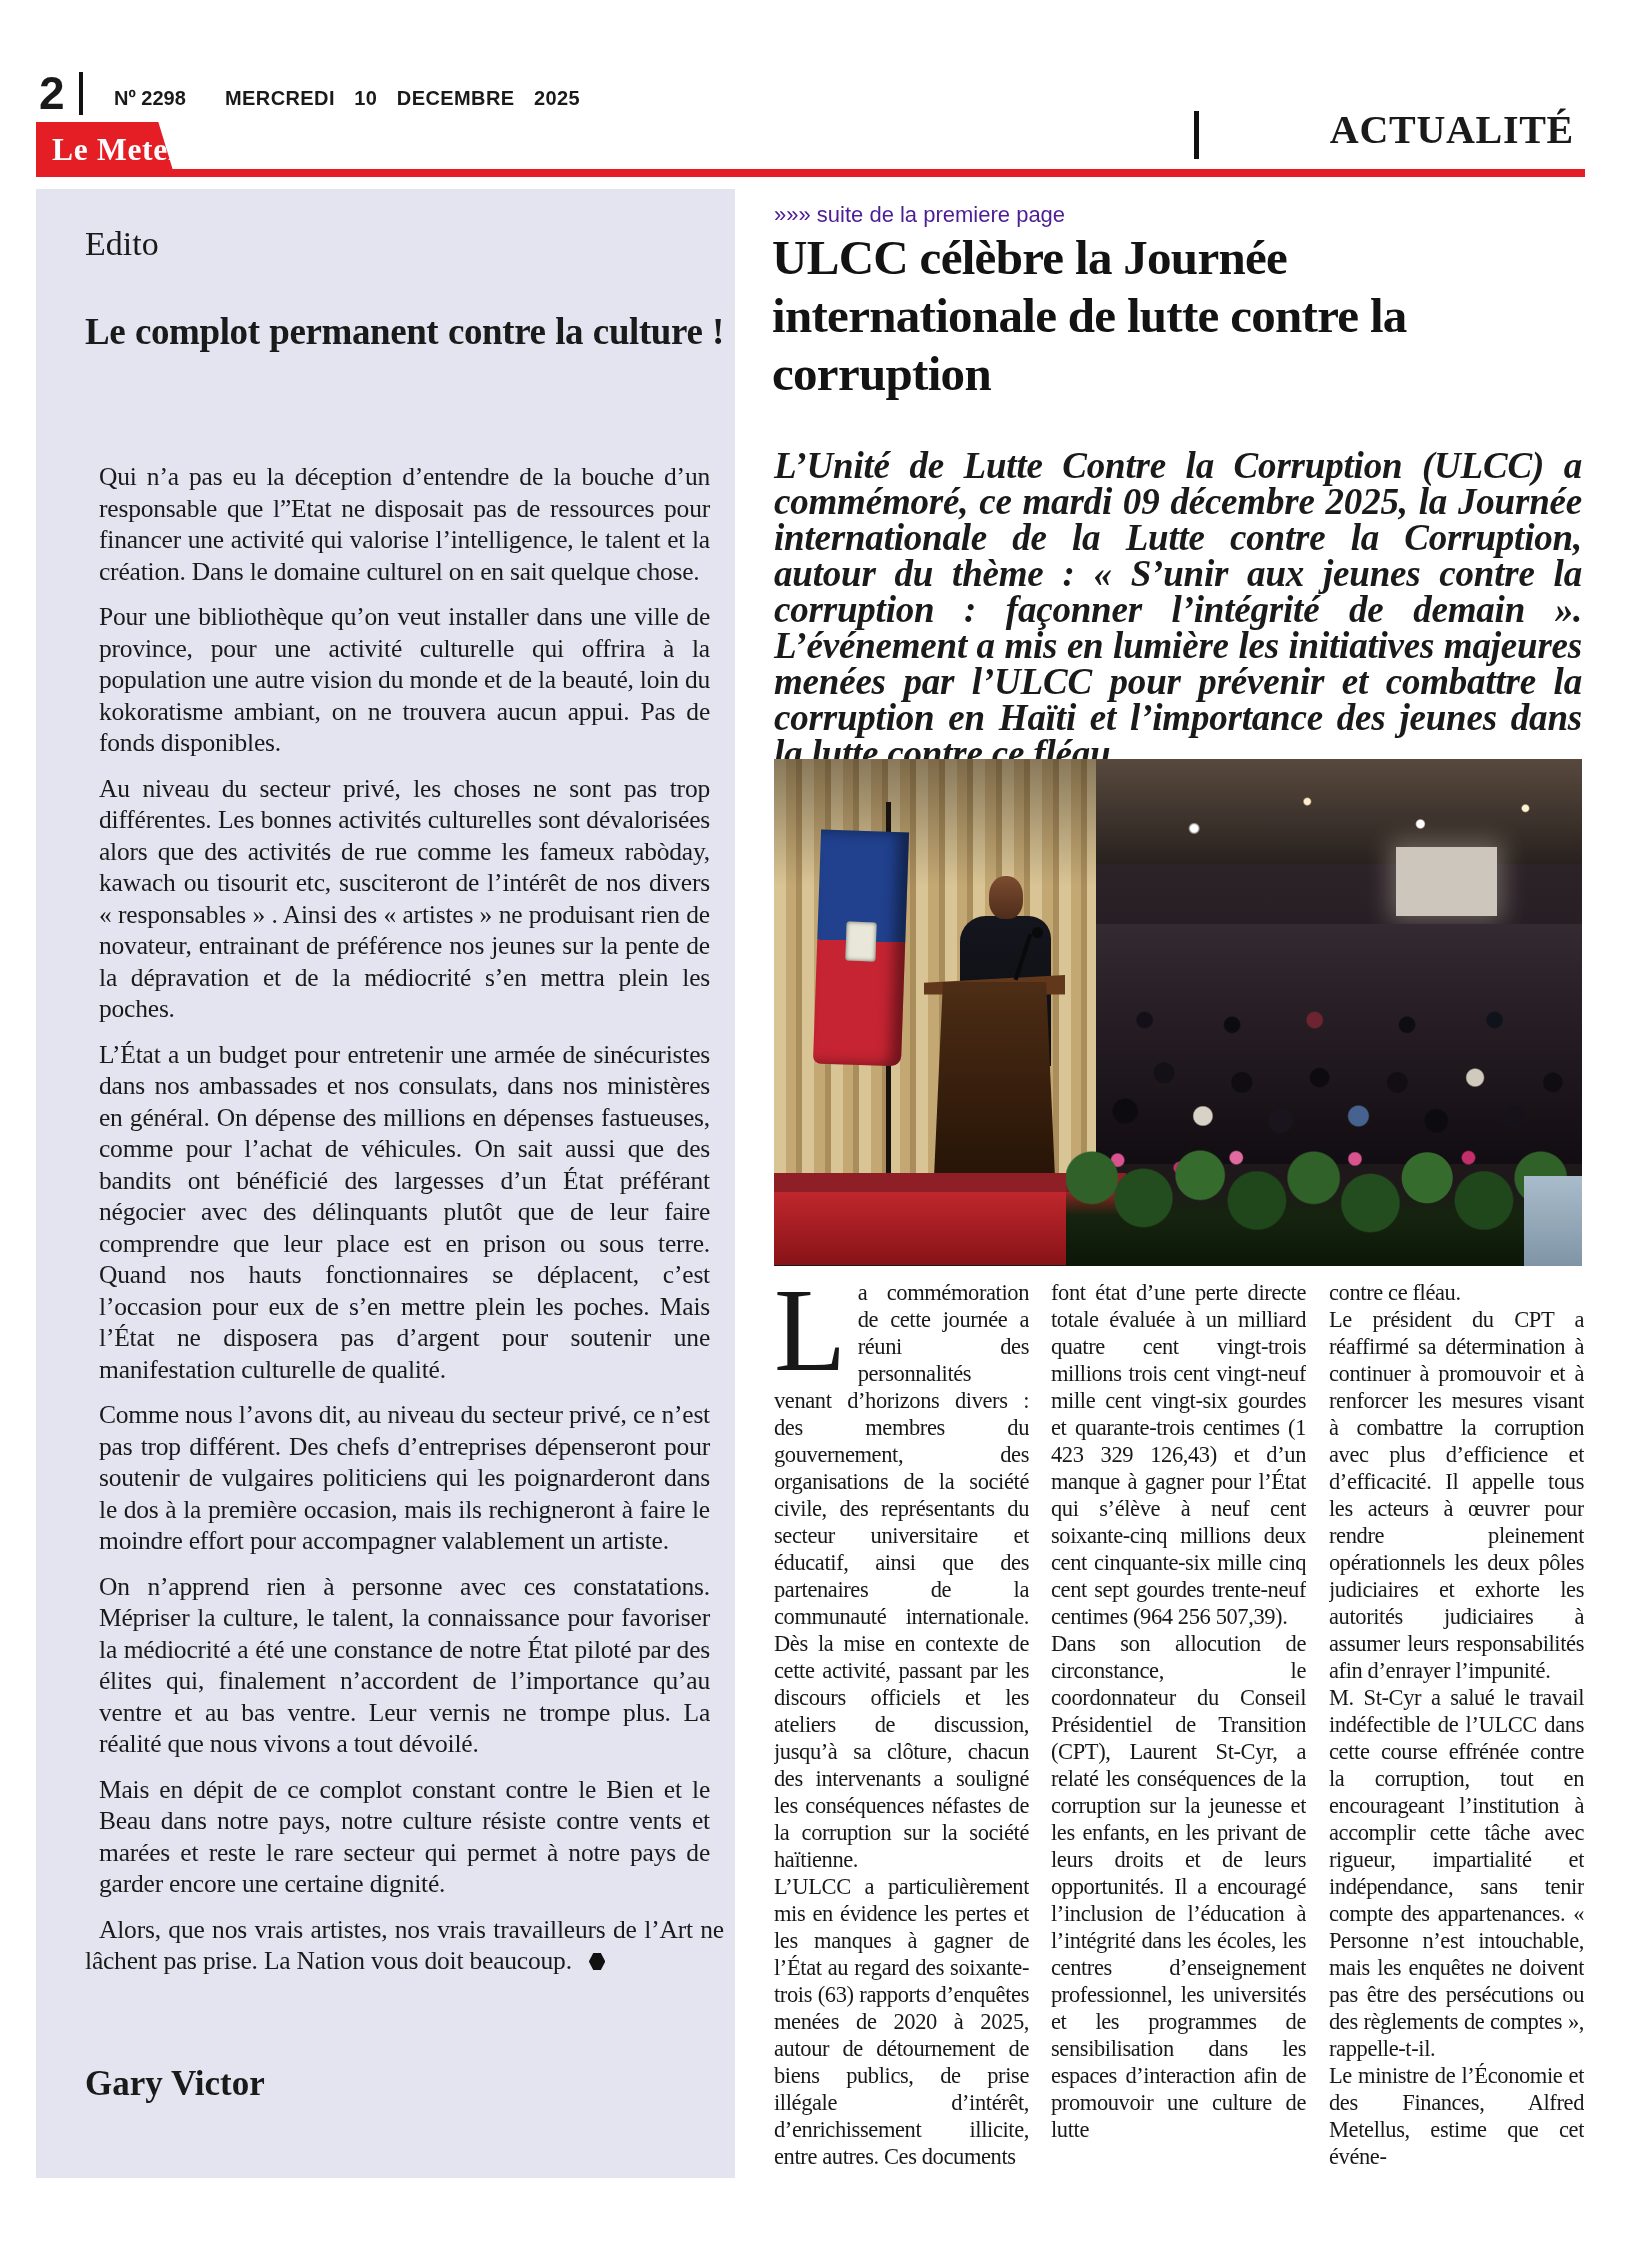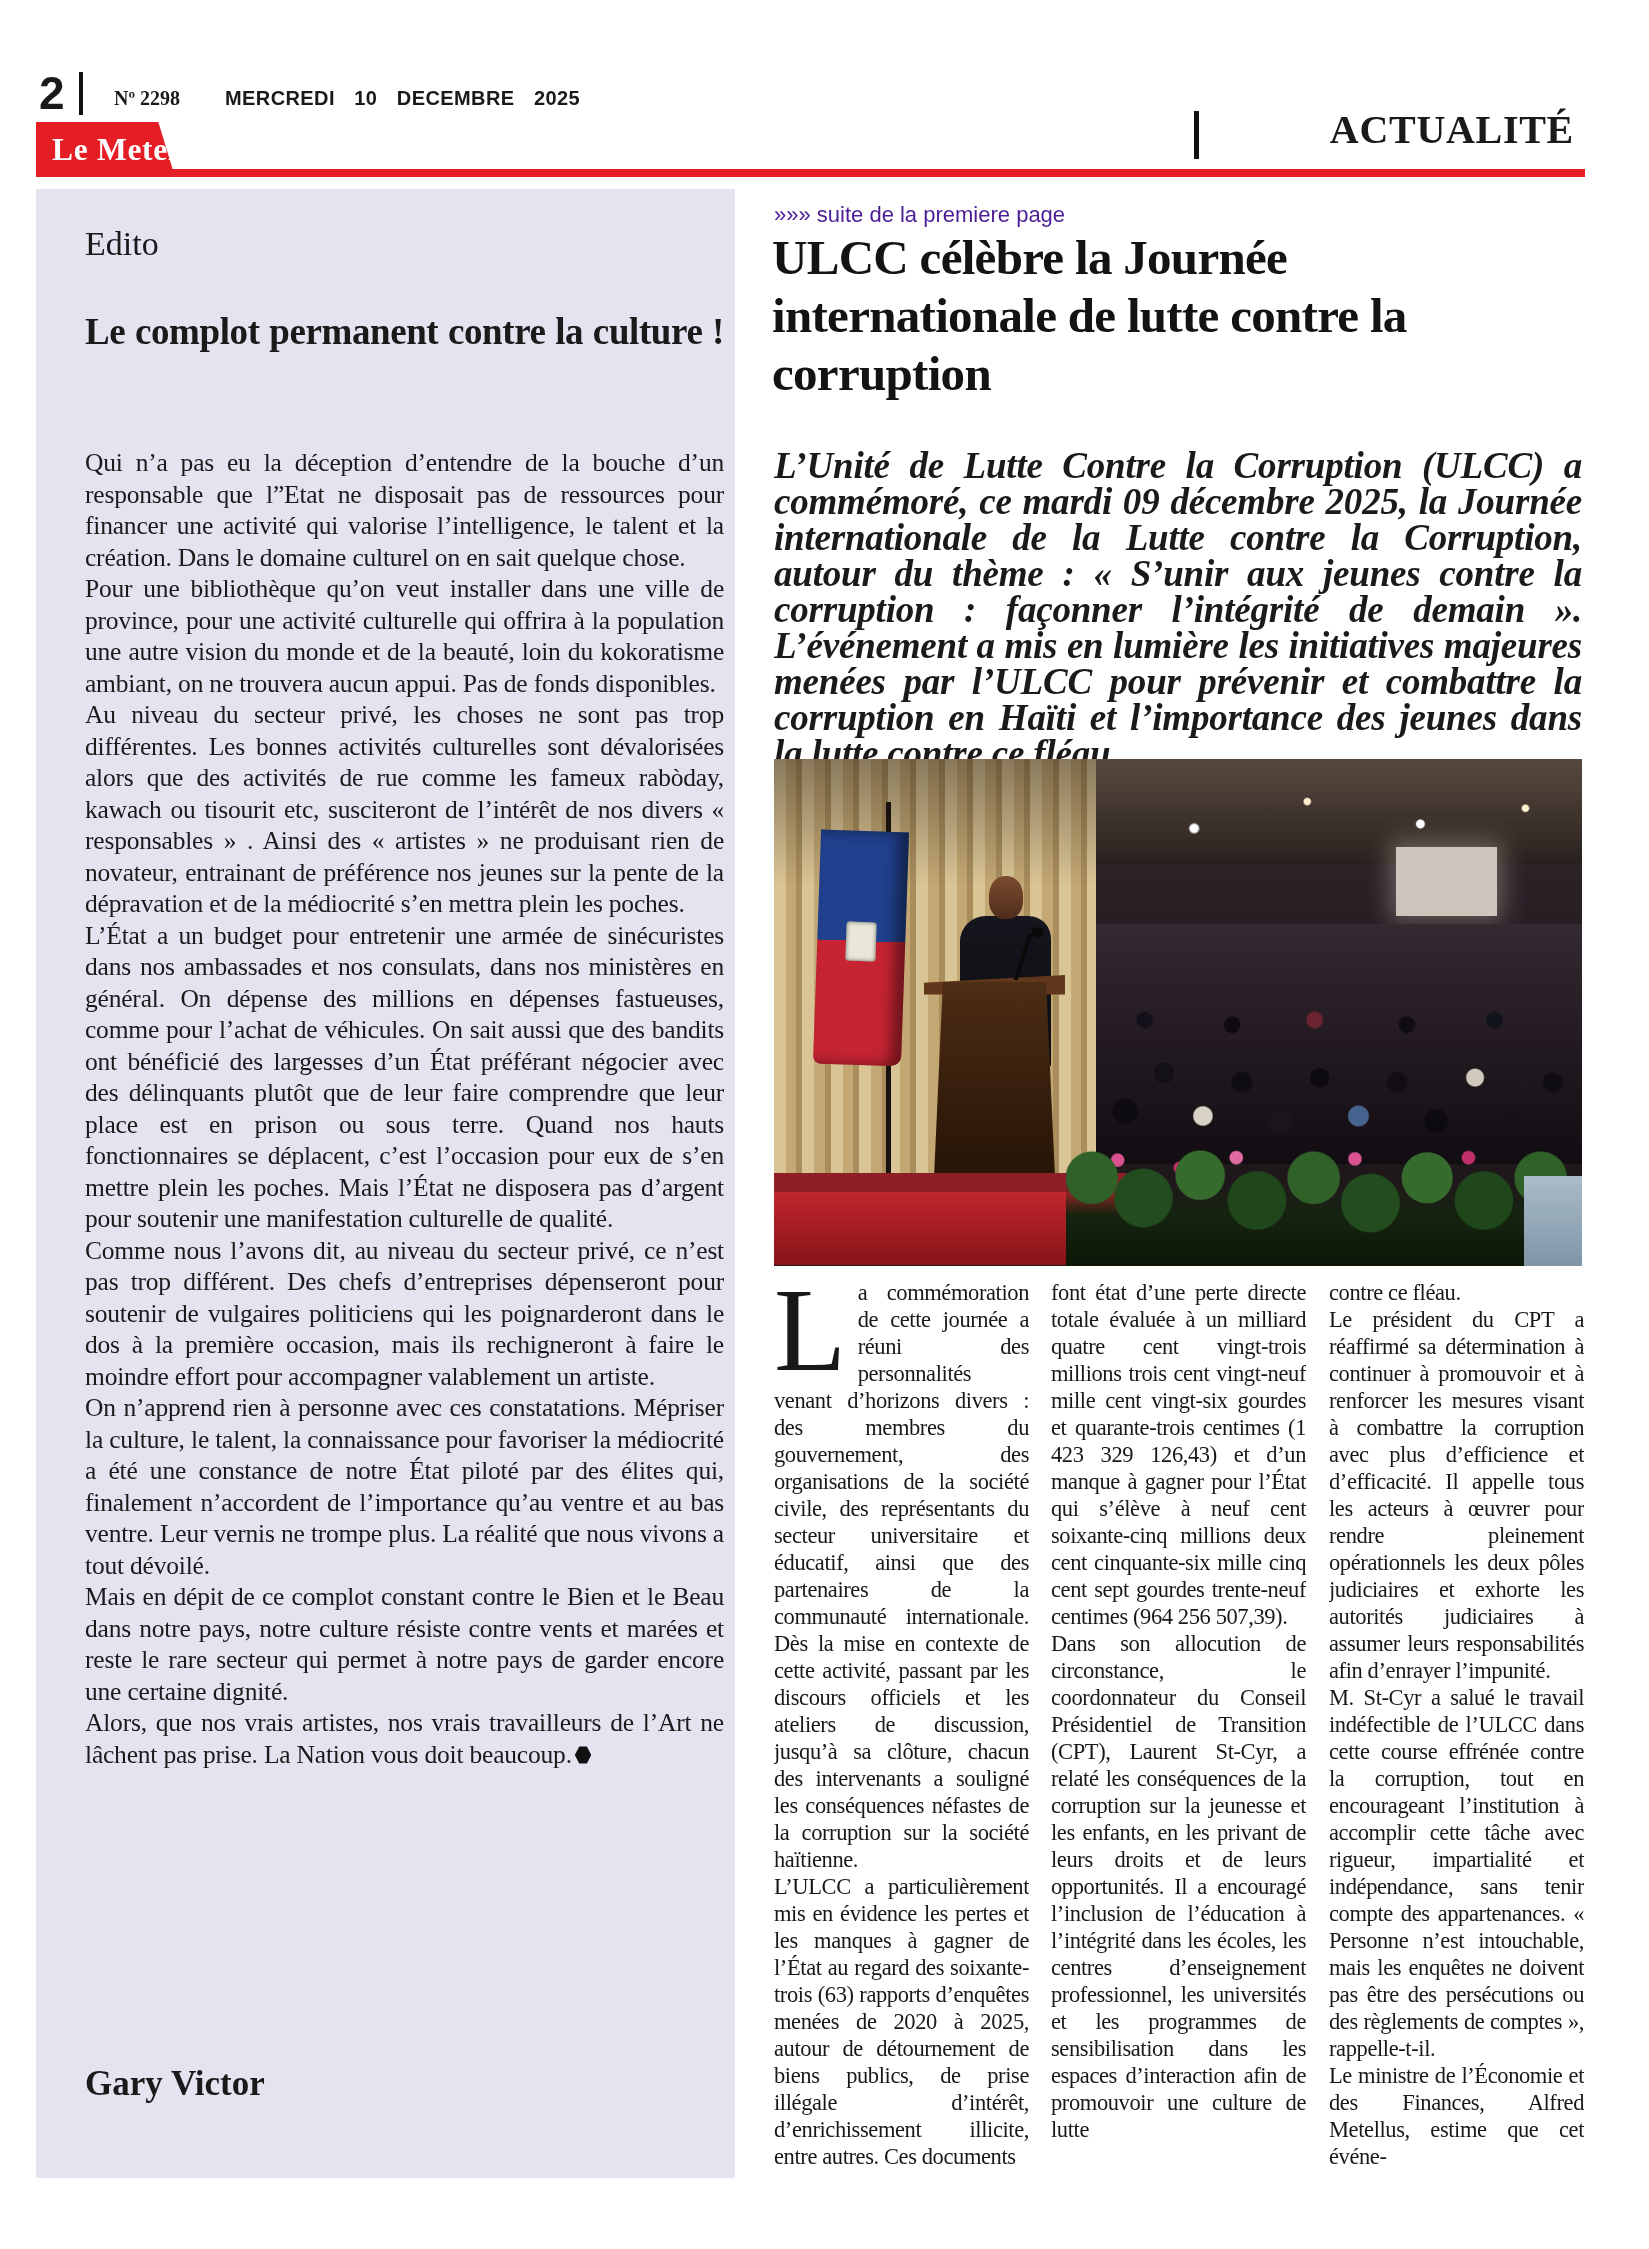--- a/index.html
+++ b/index.html
@@ -4,40 +4,40 @@
 <style>
   html,body{margin:0;padding:0;background:#ffffff;}
   .page{position:relative;width:1650px;height:2250px;background:#ffffff;overflow:hidden;
         font-family:"Liberation Serif", serif;color:#1a1a1a;}
   .abs{position:absolute;}
 
   
   .pagenum{left:39px;top:66px;font-family:"Liberation Sans",sans-serif;font-weight:bold;
            font-size:46px;letter-spacing:-1.5px;}
   .pagenum-bar{left:79px;top:72px;width:3.7px;height:43px;background:#111;}
-  .issue{left:114px;top:87px;font-family:Liberation Serif, serif;font-weight:bold;font-size:20px;}
+  .issue{left:114px;top:87px;font-family:Liberation Sans, sans-serif;font-weight:bold;font-size:20px;}
   .edition-date{left:225px;top:87px;font-family:"Liberation Sans",sans-serif;font-weight:bold;
                 font-size:20px;word-spacing:13.5px;letter-spacing:0.4px;}
   .section-bar{left:1194px;top:111px;width:4.5px;height:48px;background:#111;}
   .section-title{left:1237px;top:106px;width:337px;text-align:right;font-weight:bold;
                  font-size:40px;letter-spacing:0.7px;}
   .brand-strip{left:36px;top:169px;width:1549px;height:8.2px;background:#e51e25;}
   .brand-block{left:36px;top:122px;width:139px;height:55px;background:#e51e25;
                clip-path:polygon(0 0,88% 0,100% 100%,0 100%);}
   .brand-text{left:52px;top:132px;color:#fff;font-weight:bold;font-size:31.5px;letter-spacing:0.7px;}
 
   
   .edito-panel{left:36px;top:189px;width:699px;height:1989px;background:#e4e4f1;}
   .edito-kicker{left:85px;top:225px;font-size:34px;}
   .edito-title{left:85px;top:309px;width:639px;font-size:37px;font-weight:bold;
                line-height:45px;text-align:justify;letter-spacing:-0.4px;}
   .edito-title::after{content:"";display:inline-block;width:100%;}
   .edito-body{left:85px;top:447px;width:639px;height:1612px;overflow:hidden;
               font-size:25.5px;line-height:31.5px;text-align:justify;letter-spacing:-0.2px;}
-  .edito-body p{margin:0;}
+  .edito-body p{margin:14px;}
   .endmark{display:inline-block;width:16.5px;height:18px;background:#111;margin-left:3px;
            vertical-align:-1.5px;clip-path:polygon(27% 3%,73% 3%,100% 50%,73% 97%,27% 97%,0 50%);}
   .edito-author{left:85px;top:2064px;font-size:35px;font-weight:bold;}
 
   
   .art-kicker{left:774px;top:202px;font-family:"Liberation Sans",sans-serif;
               font-size:22px;color:#4c1d95;}
   .art-headline{left:772px;top:229px;width:810px;font-size:49px;font-weight:bold;
                 line-height:58px;letter-spacing:-0.7px;color:#131313;}
   .art-lede{left:774px;top:448px;width:808px;font-size:37px;font-weight:bold;font-style:italic;

